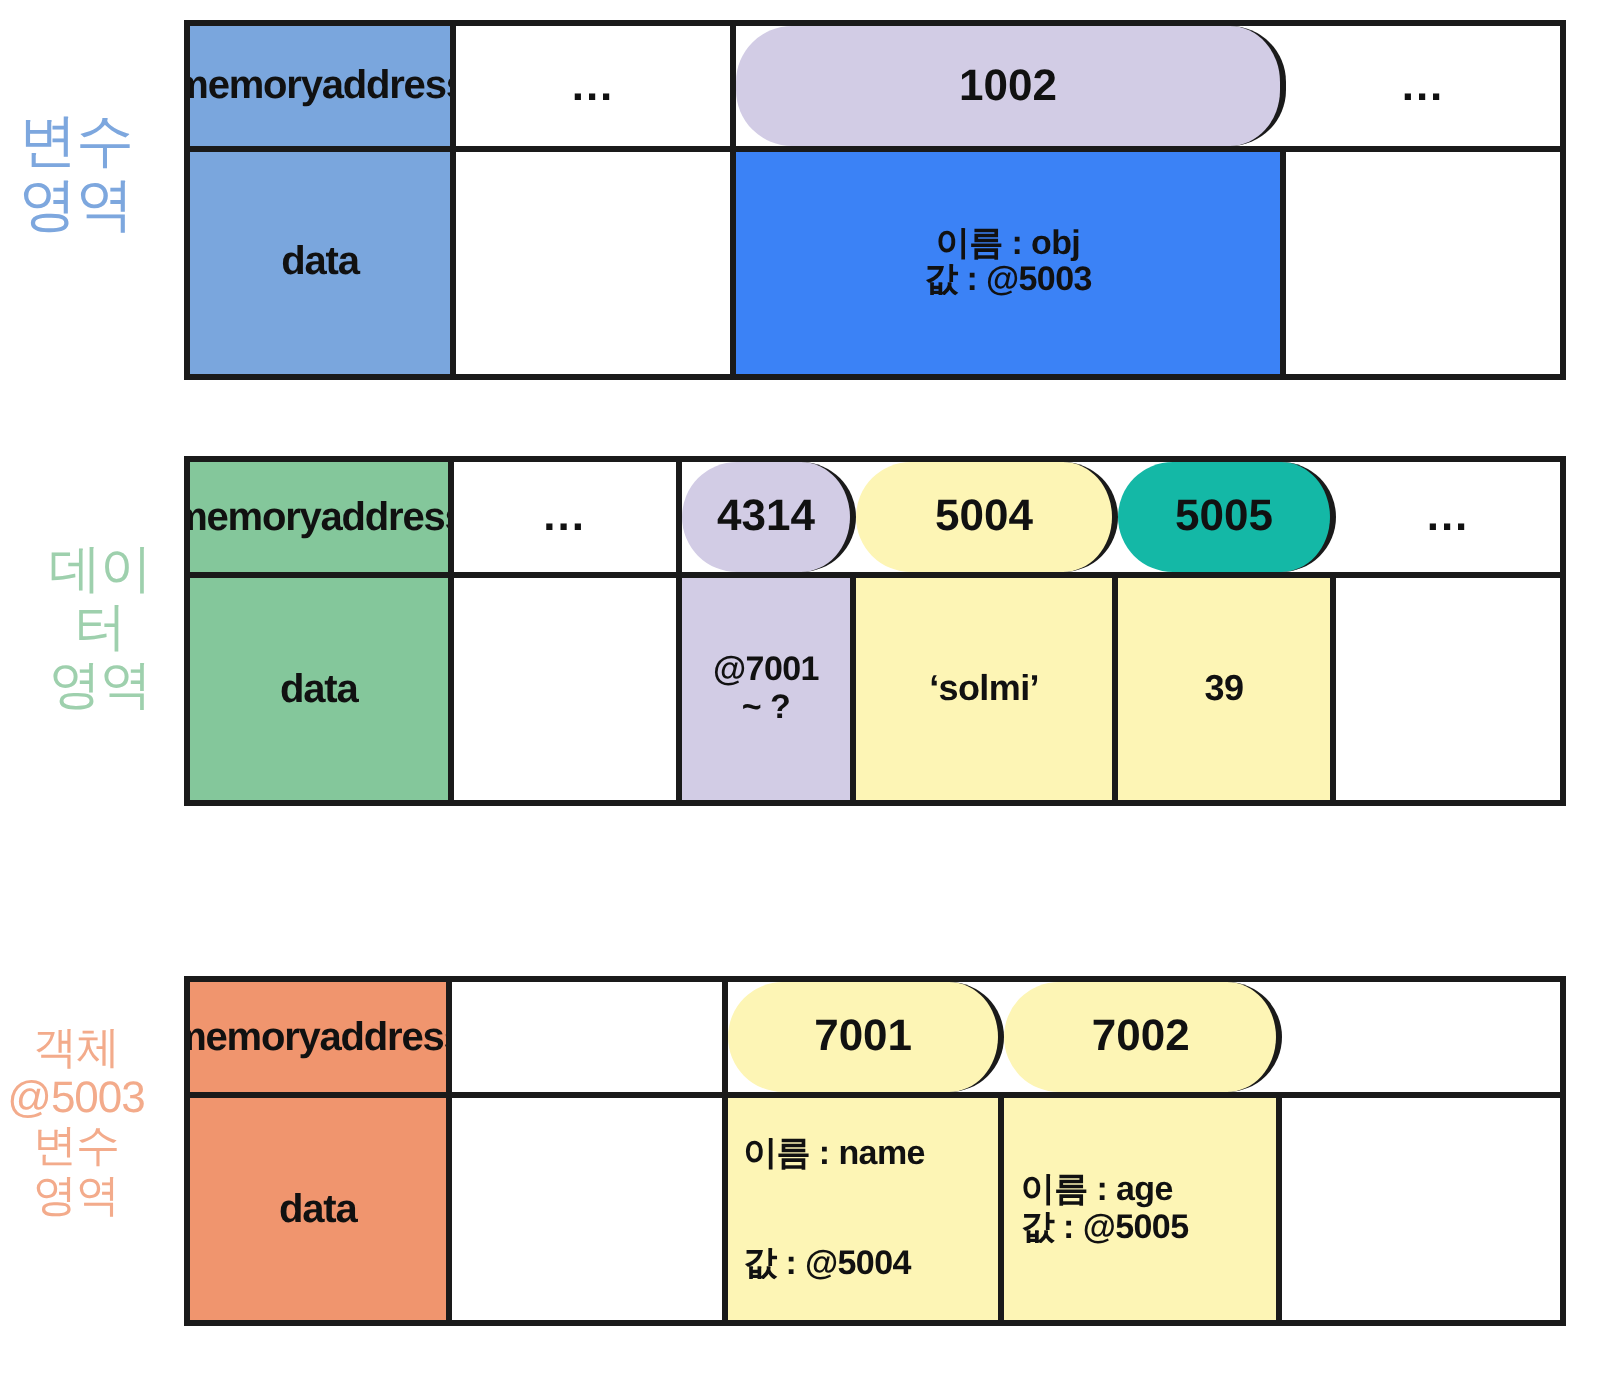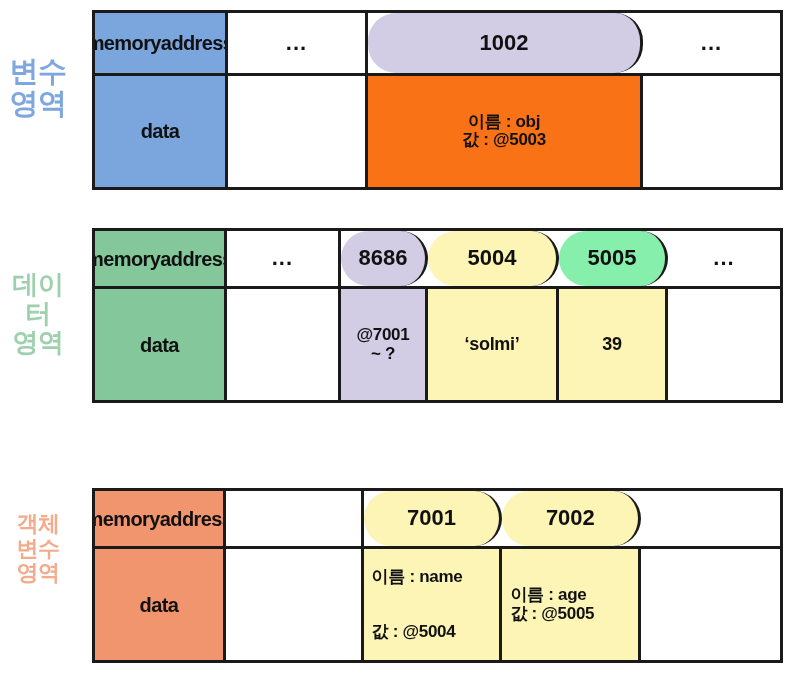--- a/index.html
+++ b/index.html
@@ -20,21 +20,21 @@
     left: 0; top: 0;
     width: 800px;
     height: 698px;
   }
 
   
   .region-label {
     position: absolute;
     width: 76px;
     text-align: center;
-    font-weight: bold;
+    font-weight: normal;
     line-height: 1.12;
     letter-spacing: -0.5px;
     -webkit-font-smoothing: antialiased;
   }
   .region-label span { display: block; }
 
   
   .mem-table {
     position: absolute;
     border: 3px solid #1a1a1a;
@@ -129,51 +129,52 @@
   <div class="mem-table" id="table-variable">
     <div class="mem-row row-addr">
         <div class="cell c0 label-cell" style="background: rgb(122, 166, 221);"><span style="display: block;">memory</span><span style="display: block;">address</span></div>
         <div class="cell c1 dots-cell" style="background: rgb(255, 255, 255);">...</div>
         <div class="cell c2 addr-cell" style="background: rgb(210, 204, 229);">1002</div>
         <div class="cell c3 dots-cell" style="background: rgb(255, 255, 255);">...</div>
       </div>
     <div class="mem-row row-data">
         <div class="cell c0 label-cell" style="background: rgb(122, 166, 221);">data</div>
         <div class="cell c1 empty-cell" style="background: rgb(255, 255, 255);"></div>
-        <div class="cell c2 data-cell kv" style="background: #f97316;"><span class="kv-line">이름 : obj</span><span class="kv-line">값 : @5003</span></div>
+        <div class="cell c2 data-cell kv" style="background: #3b82f6;"><span class="kv-line">이름 : obj</span><span class="kv-line">값 : @5003</span></div>
         <div class="cell c3 empty-cell" style="background: rgb(255, 255, 255);"></div>
       </div>
   </div>
 
-  <div class="region-label" id="label-data" style="color: rgb(158, 208, 173); font-size: 26px; top: 270px; left: 0px;">
+  <div class="region-label" id="label-data" style="color: rgb(158, 208, 173); font-size: 26px; top: 270px; left: 12px;">
       <span>데이터</span>
       <span>영역</span>
     </div>
 
   <div class="mem-table" id="table-data">
     <div class="mem-row row-addr">
         <div class="cell c0 label-cell" style="background: rgb(132, 199, 155);"><span style="display: block;">memory</span><span style="display: block;">address</span></div>
         <div class="cell c1 dots-cell" style="background: rgb(255, 255, 255);">...</div>
-        <div class="cell c2 addr-cell" style="background: rgb(210, 204, 229);">8686</div>
+        <div class="cell c2 addr-cell" style="background: rgb(210, 204, 229);">4314</div>
         <div class="cell c3 addr-cell" style="background: rgb(253, 245, 181);">5004</div>
-        <div class="cell c4 addr-cell" style="background: #86efac; text-align: center;">5005</div>
+        <div class="cell c4 addr-cell" style="background: #14b8a6; text-align: center;">5005</div>
         <div class="cell c5 dots-cell" style="background: rgb(255, 255, 255);">...</div>
       </div>
     <div class="mem-row row-data">
         <div class="cell c0 label-cell" style="background: rgb(132, 199, 155);">data</div>
         <div class="cell c1 empty-cell" style="background: rgb(255, 255, 255);"></div>
         <div class="cell c2 data-cell kv" style="background: rgb(210, 204, 229);"><span class="kv-line">@7001</span><span class="kv-line">~ ?</span></div>
         <div class="cell c3 data-cell" style="background: rgb(253, 245, 181);">‘solmi’</div>
         <div class="cell c4 data-cell" style="background: rgb(253, 245, 181);">39</div>
         <div class="cell c5 empty-cell" style="background: rgb(255, 255, 255);"></div>
       </div>
   </div>
 
   <div class="region-label" id="label-object" style="color: rgb(243, 171, 139); font-size: 22px; top: 512px; left: 0px;">
       <span>객체</span>
+      <span>@5003</span>
       <span>변수</span>
       <span>영역</span>
     </div>
 
   <div class="mem-table" id="table-object">
     <div class="mem-row row-addr">
         <div class="cell c0 label-cell" style="background: rgb(240, 149, 110);"><span style="display: block;">memory</span><span style="display: block;">address</span></div>
         <div class="cell c1 empty-cell" style="background: rgb(255, 255, 255);"></div>
         <div class="cell c2 addr-cell" style="background: rgb(253, 245, 181);">7001</div>
         <div class="cell c3 addr-cell" style="background: rgb(253, 245, 181);">7002</div>

